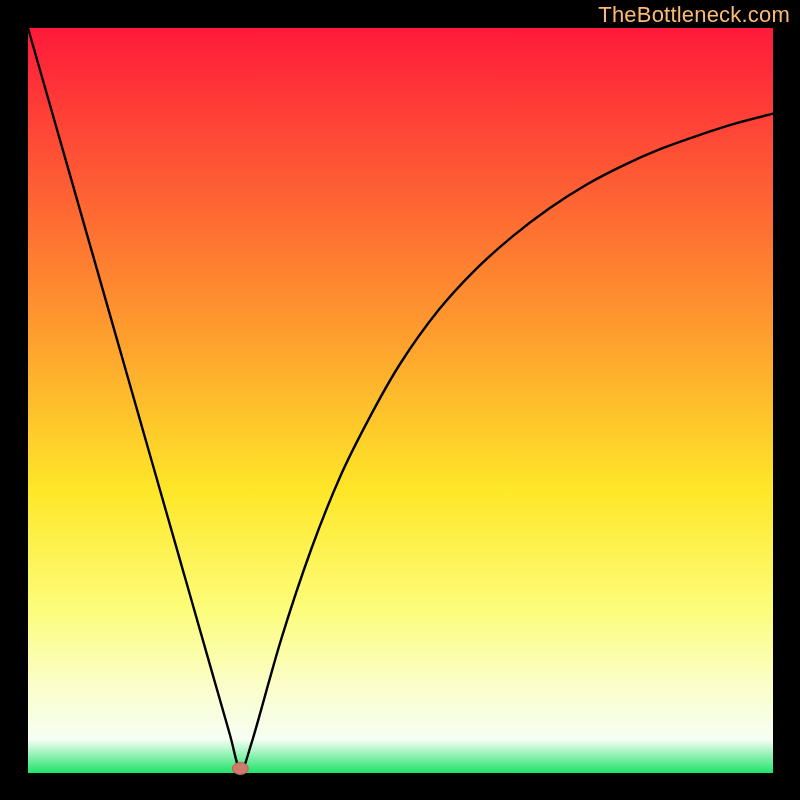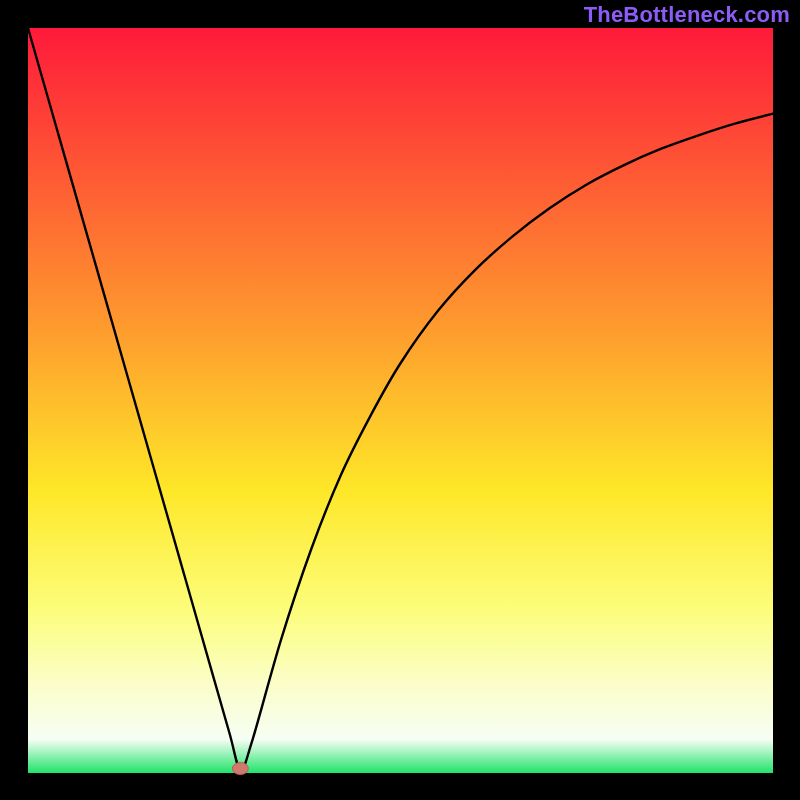--- a/index.html
+++ b/index.html
@@ -14,23 +14,23 @@
   .frame {
     position: relative;
     width: 800px;
     height: 800px;
     background: #000;
   }
   .watermark {
     position: absolute;
     top: 2px;
     right: 10px;
-    color: #8b5cf6;
+    color: #fdba74;
     font-size: 22px;
-    font-weight: 700;
+    font-weight: 400;
     letter-spacing: 0.2px;
     user-select: none;
   }
   svg {
     position: absolute;
     top: 0;
     left: 0;
   }
 </style>
 </head>

